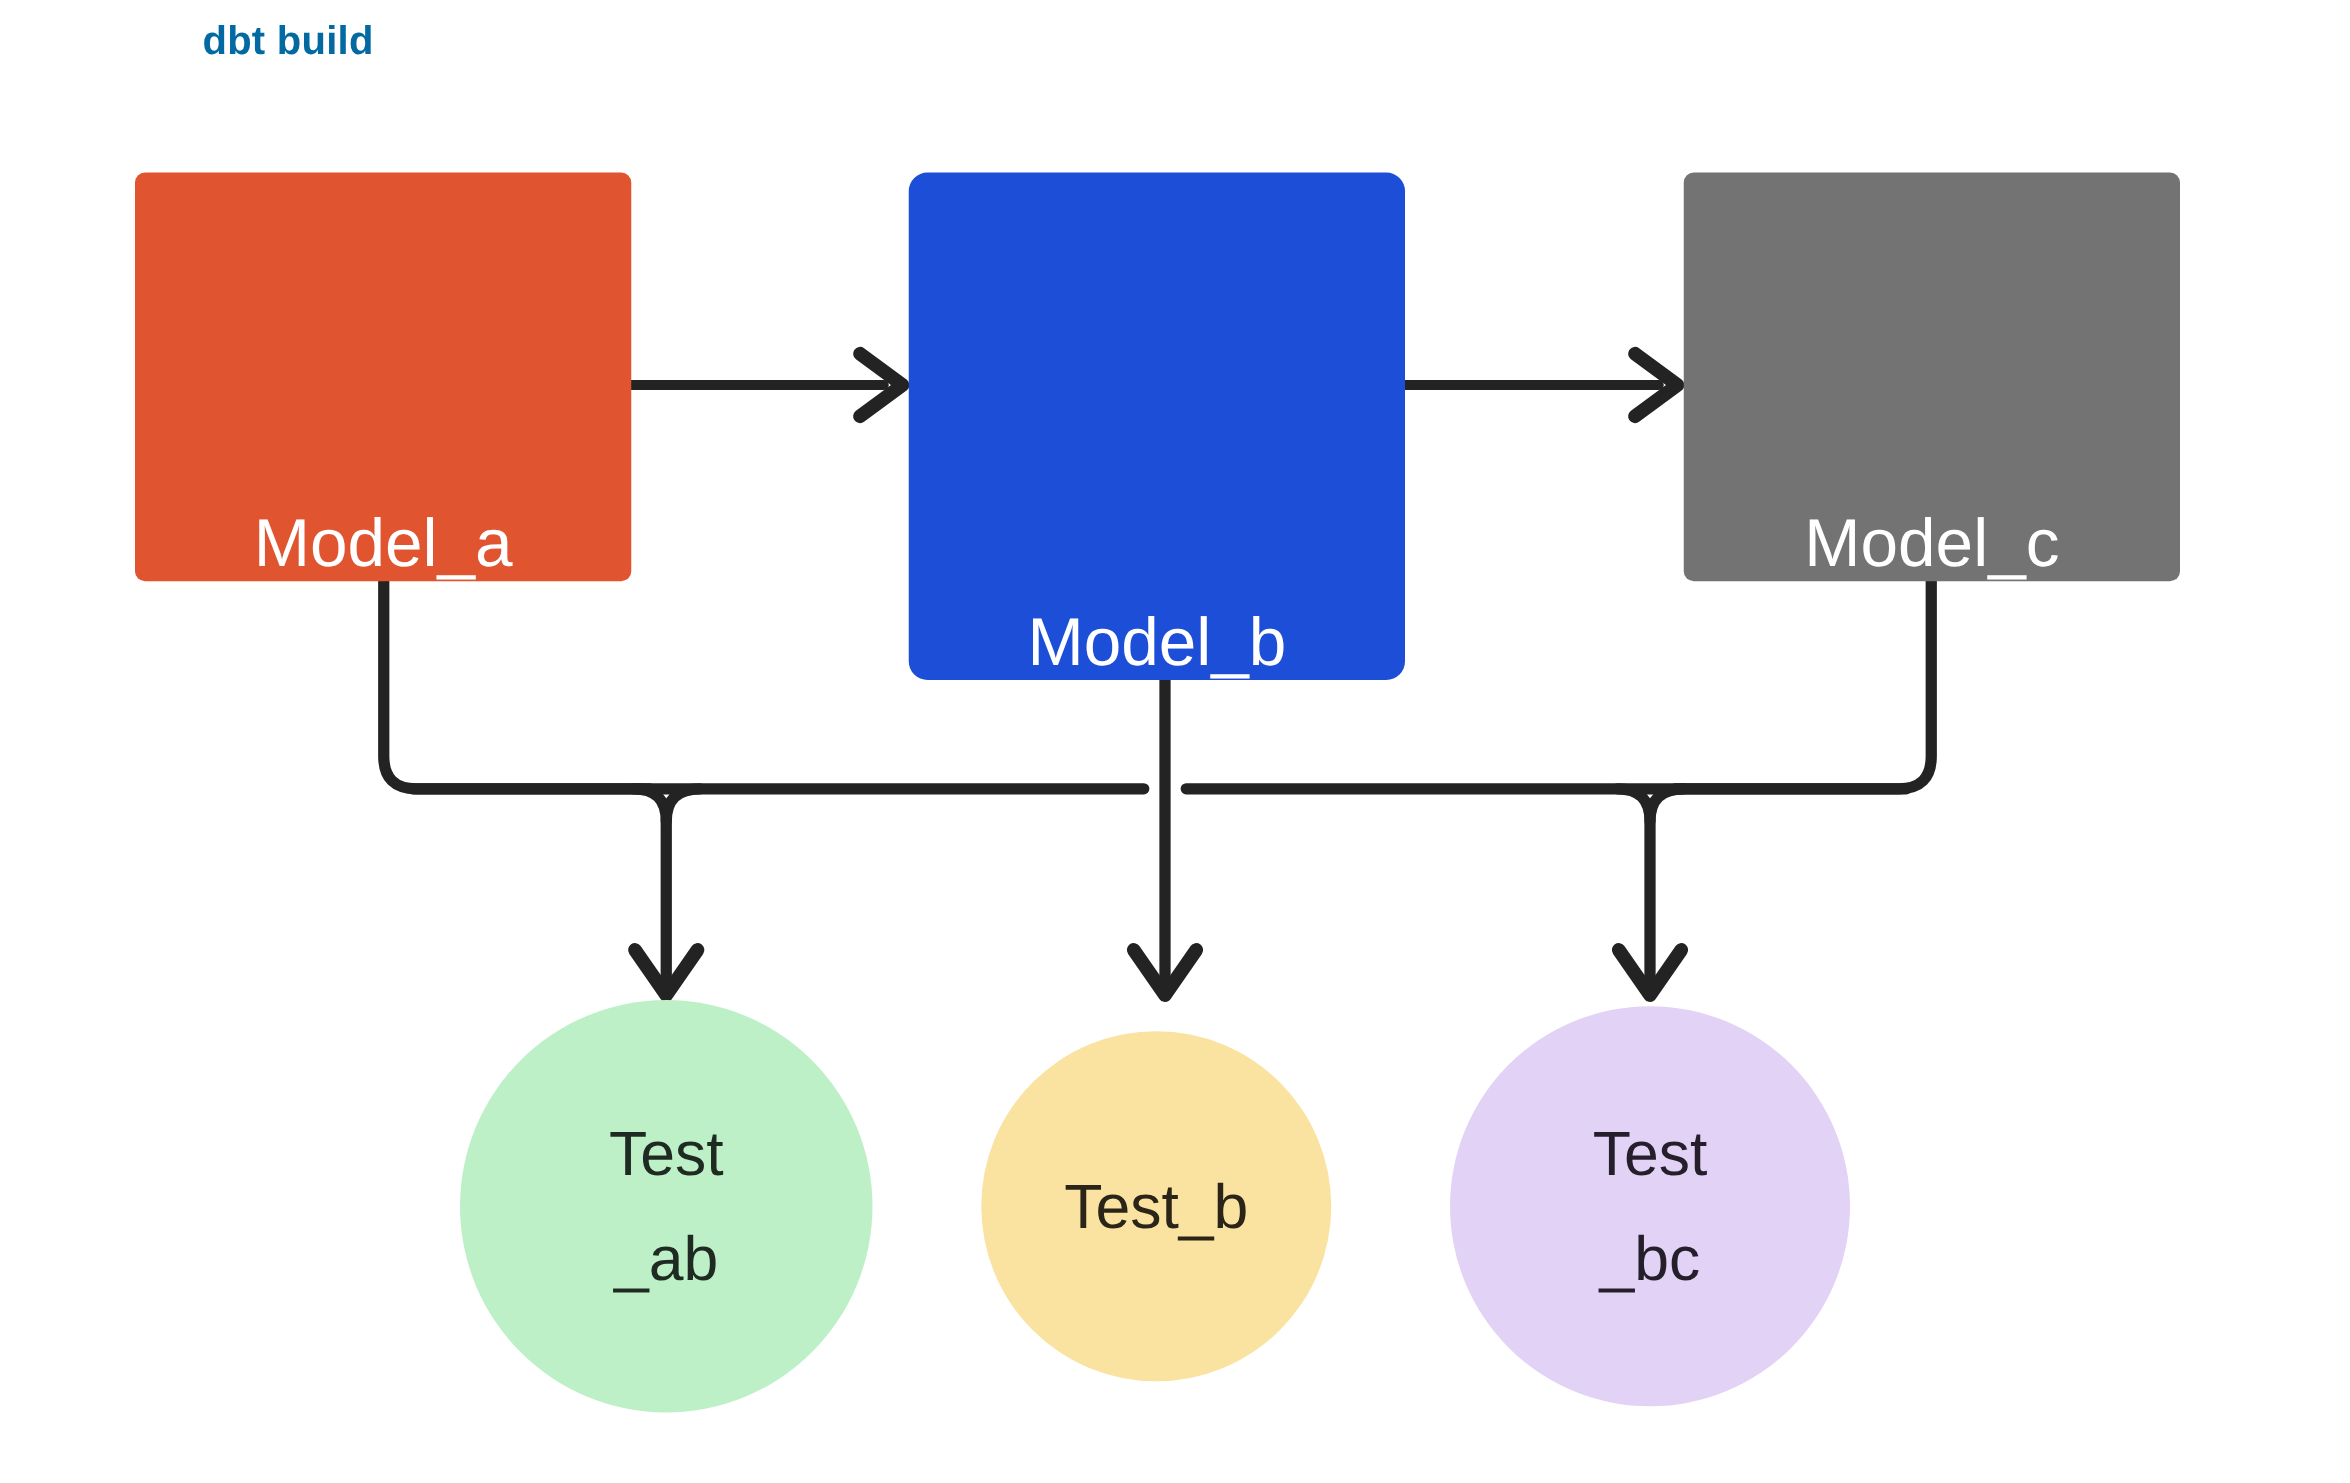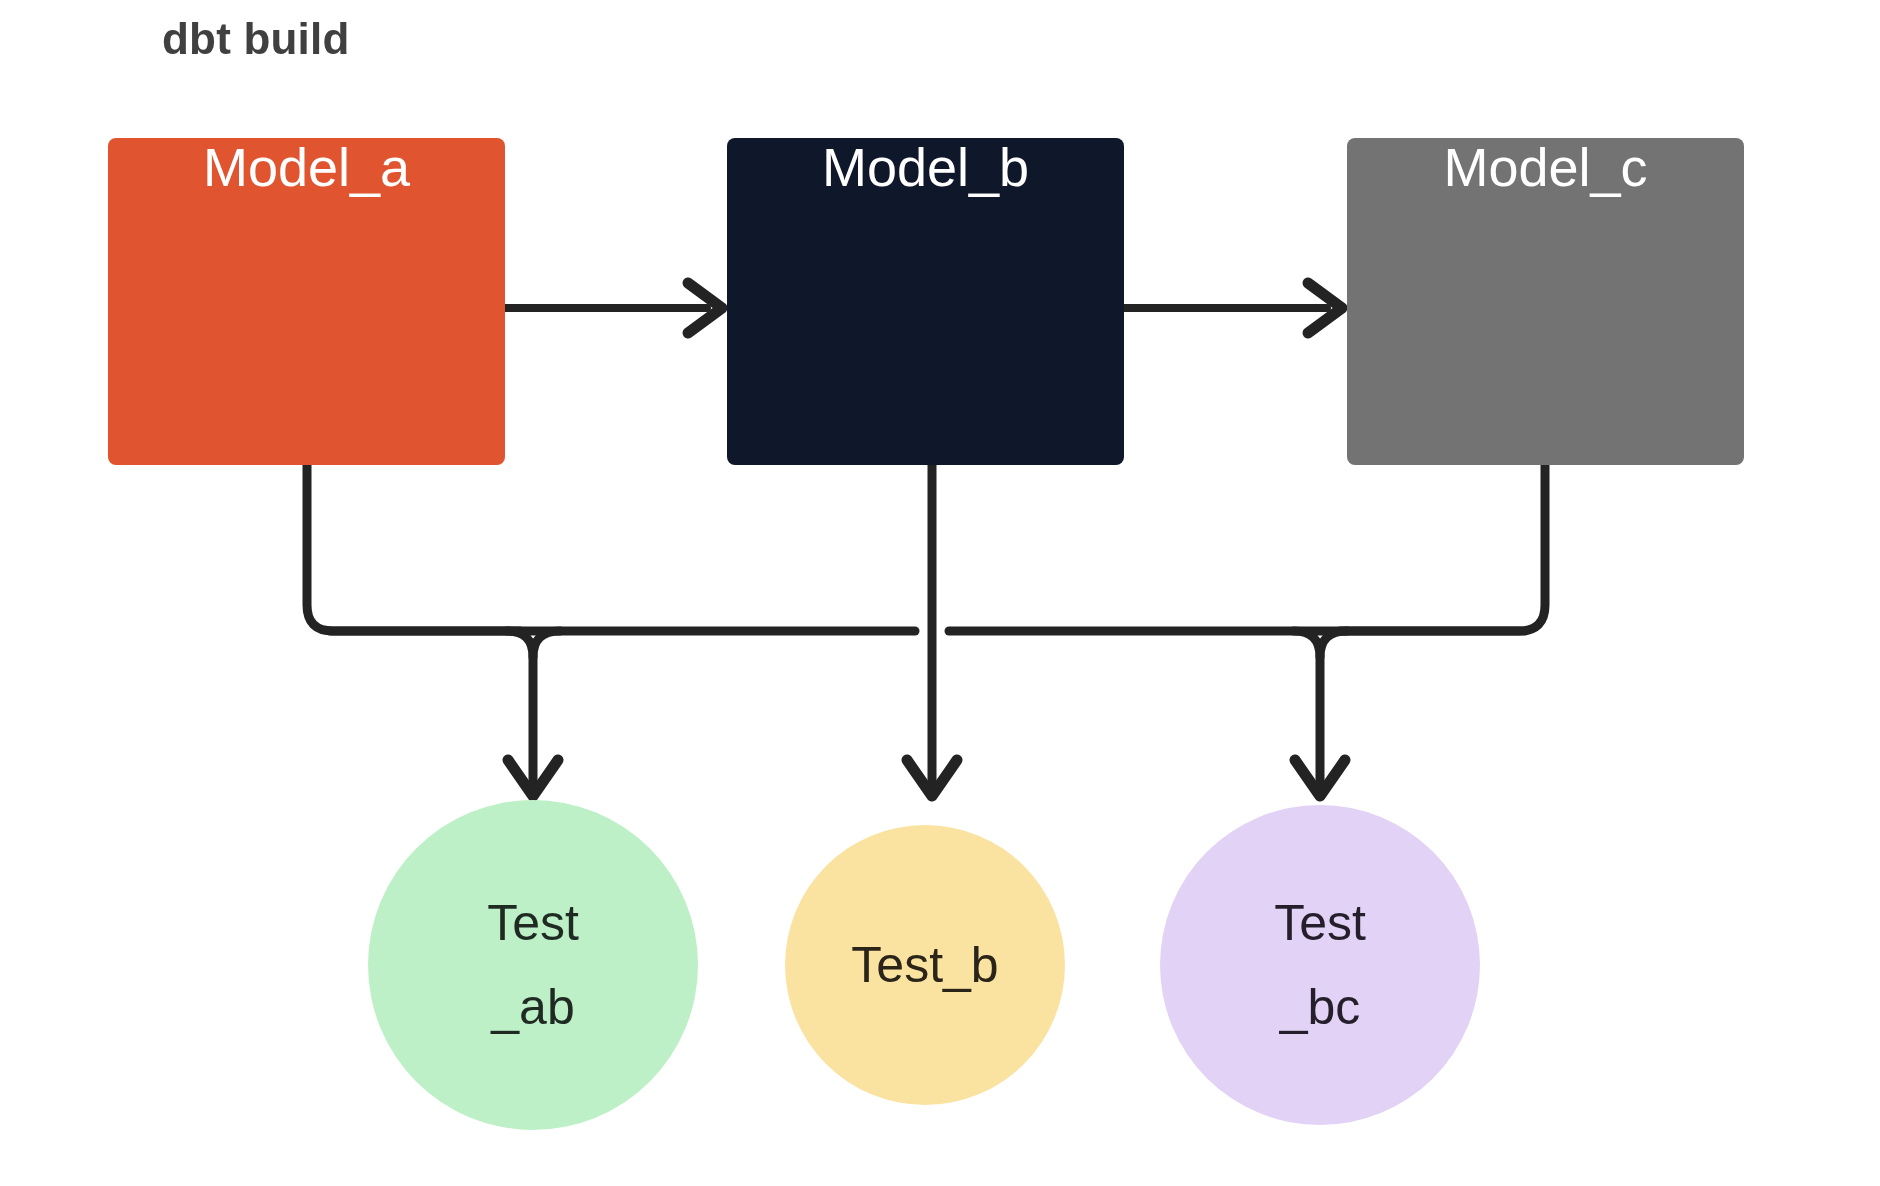--- a/index.html
+++ b/index.html
@@ -22,31 +22,31 @@
     position: absolute;
     left: 0;
     top: 0;
     width: 1880px;
     height: 1186px;
   }
   .diagram-title {
     position: absolute;
     left: 162px;
     top: 14px;
-    font-size: 44px;
+    font-size: 32px;
     font-weight: 700;
-    color: #404040;
+    color: #0369a1;
     letter-spacing: 0.2px;
     white-space: nowrap;
   }
   .node-box {
     position: absolute;
     border-radius: 8px;
     display: flex;
-    align-items: flex-start;
+    align-items: flex-end;
     justify-content: center;
     box-sizing: border-box;
   }
   .node-box-label {
     font-size: 54px;
     font-weight: 400;
     color: #ffffff;
     white-space: nowrap;
     line-height: 1.1;
   }
@@ -115,21 +115,21 @@
       <path d="M 1347 631 Q 1320 631 1320 657" fill="none" stroke="#232323" stroke-width="9" stroke-linecap="round"></path>
       <path d="M 1295 760 L 1320 796 L 1345 760" fill="none" stroke="#232323" stroke-width="11" stroke-linecap="round" stroke-linejoin="round"></path>
     </g>
 
   </svg>
 
   <div class="node-box" id="node-model_a" style="left: 108px; top: 138px; width: 397px; height: 327px; background: rgb(224, 84, 47);">
     <span class="node-box-label" style="color: rgb(255, 255, 255);">Model_a</span>
   </div>
 
-  <div class="node-box" id="node-model_b" style="left: 727px; top: 138px; width: 397px; height: 327px; background: #0f172a;">
+  <div class="node-box" id="node-model_b" style="left: 727px; top: 138px; width: 397px; height: 406px; background: #1d4ed8; border-radius: 15px;">
     <span class="node-box-label" style="color: rgb(255, 255, 255);">Model_b</span>
   </div>
 
   <div class="node-box" id="node-model_c" style="left: 1347px; top: 138px; width: 397px; height: 327px; background: #737373;">
     <span class="node-box-label" style="color: rgb(255, 255, 255);">Model_c</span>
   </div>
 
   <div class="node-ellipse" id="node-test_ab" style="left: 368px; top: 800px; width: 330px; height: 330px; background: rgb(189, 240, 198);">
     <span class="node-ellipse-label" style="color: rgb(31, 42, 34);">Test
 _ab</span>

